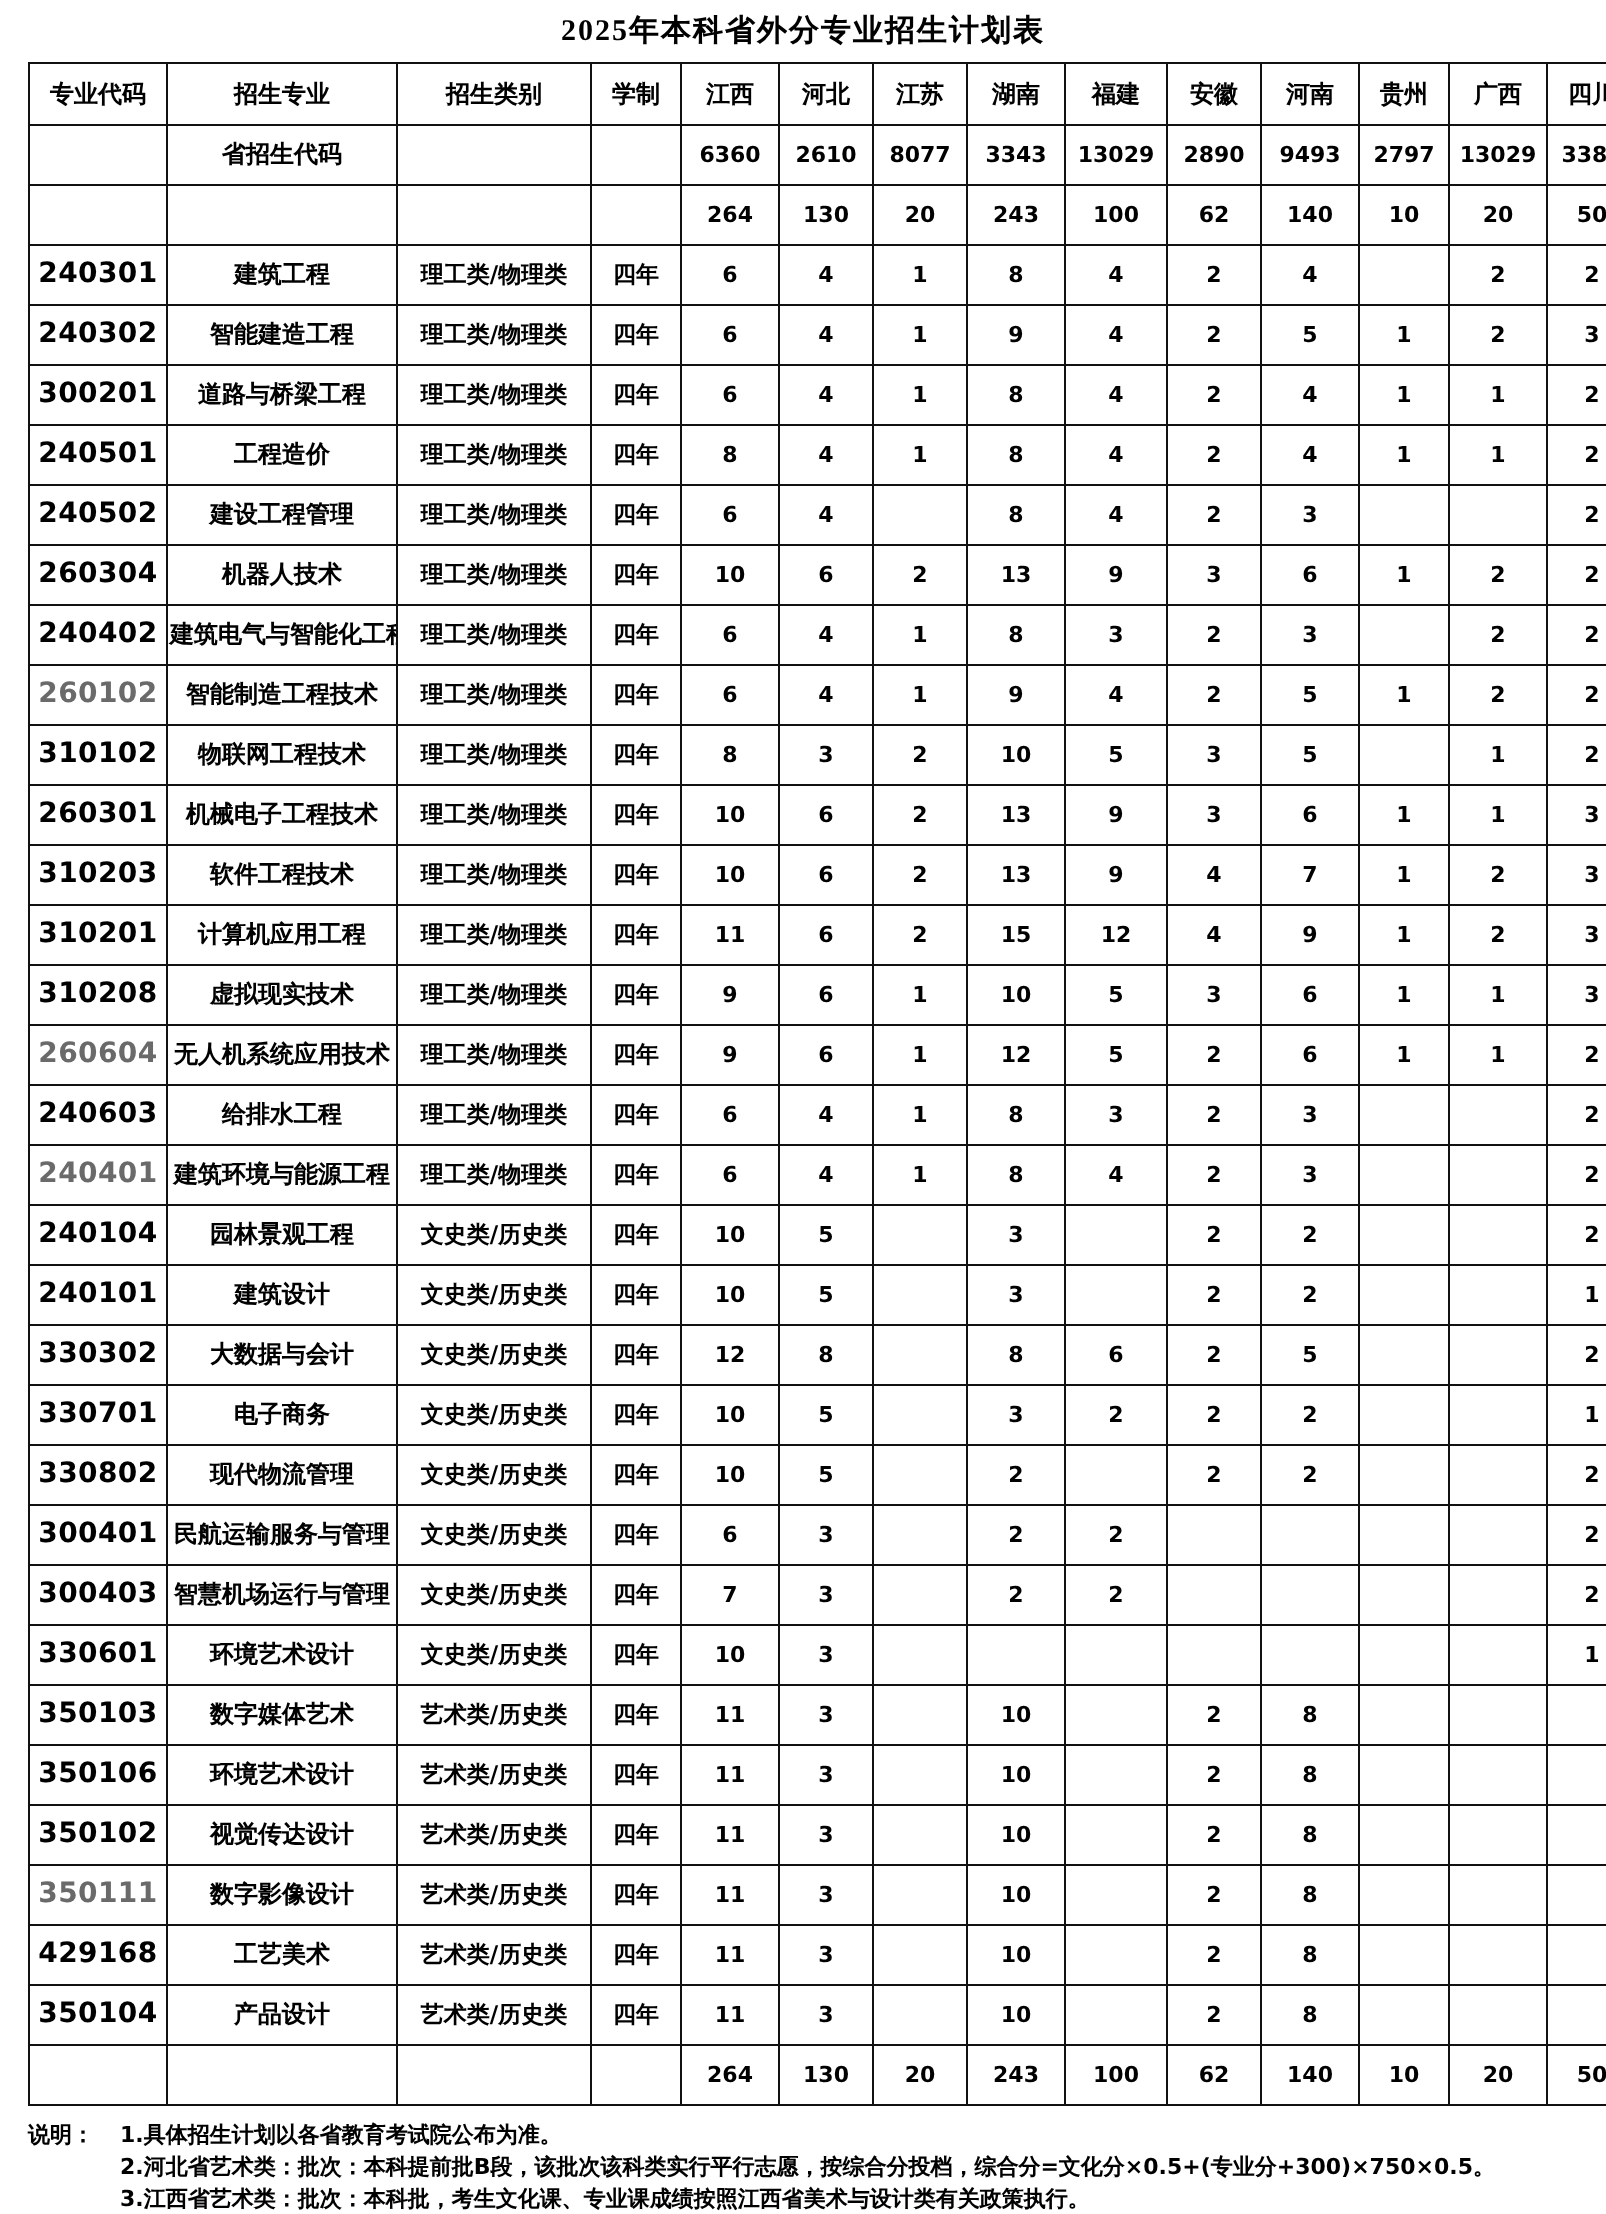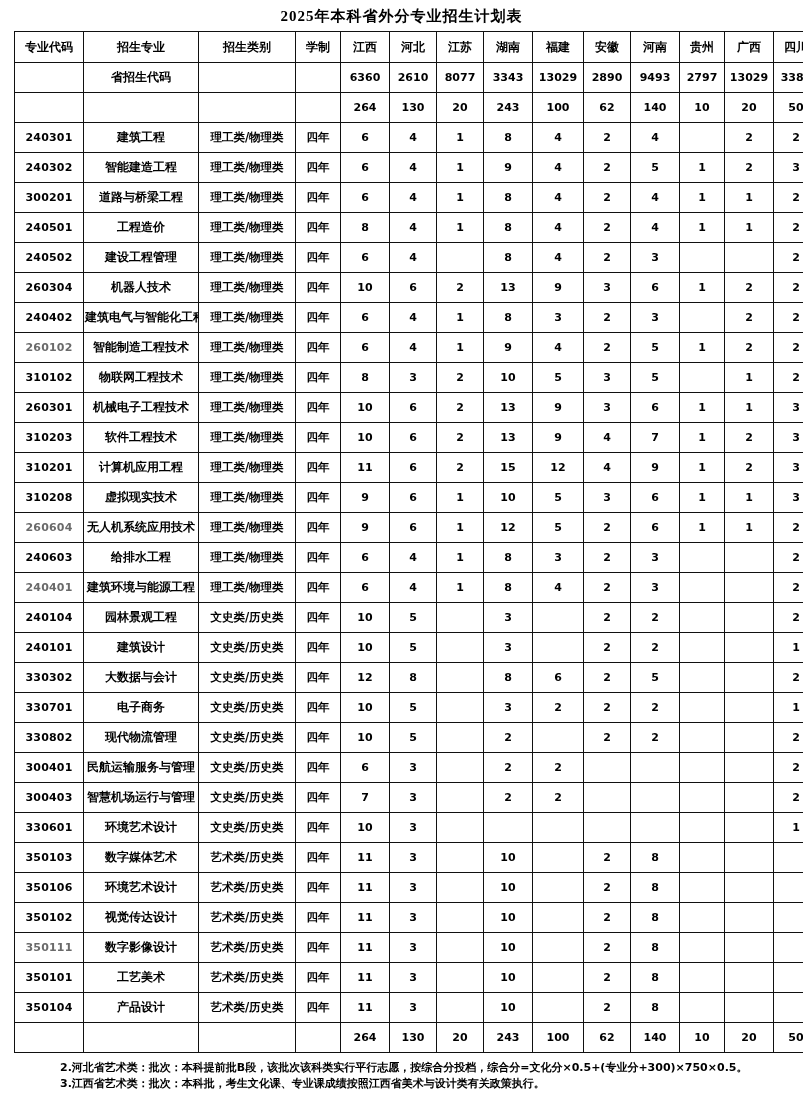--- a/index.html
+++ b/index.html
@@ -46,21 +46,21 @@
     font-weight: bold;
     line-height: 1.05;
     overflow: hidden;
     white-space: nowrap;
   }
   table.plan thead th {
     font-size: 12px;
     height: 30px;
   }
   td.code {
-    font-size: 11px;
+    font-size: 14px;
     letter-spacing: 0.2px;
   }
   td.major {
     font-size: 12px;
     letter-spacing: 0px;
   }
   td.cat, td.len {
     font-size: 11.5px;
   }
   td.num {
@@ -595,21 +595,21 @@
           <td class="num"></td>
           <td class="num">10</td>
           <td class="num"></td>
           <td class="num">2</td>
           <td class="num">8</td>
           <td class="num"></td>
           <td class="num"></td>
           <td class="num"></td>
         </tr>
         <tr>
-          <td class="code">350101</td>
+          <td class="code">429168</td>
           <td class="major">工艺美术</td>
           <td class="cat">艺术类/历史类</td>
           <td class="len">四年</td>
           <td class="num">11</td>
           <td class="num">3</td>
           <td class="num"></td>
           <td class="num">10</td>
           <td class="num"></td>
           <td class="num">2</td>
           <td class="num">8</td>
@@ -646,20 +646,24 @@
           <td class="num">62</td>
           <td class="num">140</td>
           <td class="num">10</td>
           <td class="num">20</td>
           <td class="num">50</td>
         </tr>
       </tbody>
   </table>
 
   <div class="notes" id="notes-block">
+      <div class="note-line">
+        <span class="lead">说明：</span>
+        <span class="note-text">1.具体招生计划以各省教育考试院公布为准。</span>
+      </div>
       <div class="note-line">
         <span class="idxpad"></span>
         <span class="note-text">2.河北省艺术类：批次：本科提前批B段，该批次该科类实行平行志愿，按综合分投档，综合分=文化分×0.5+(专业分+300)×750×0.5。</span>
       </div>
       <div class="note-line">
         <span class="idxpad"></span>
         <span class="note-text">3.江西省艺术类：批次：本科批，考生文化课、专业课成绩按照江西省美术与设计类有关政策执行。</span>
       </div>
     </div>
 

